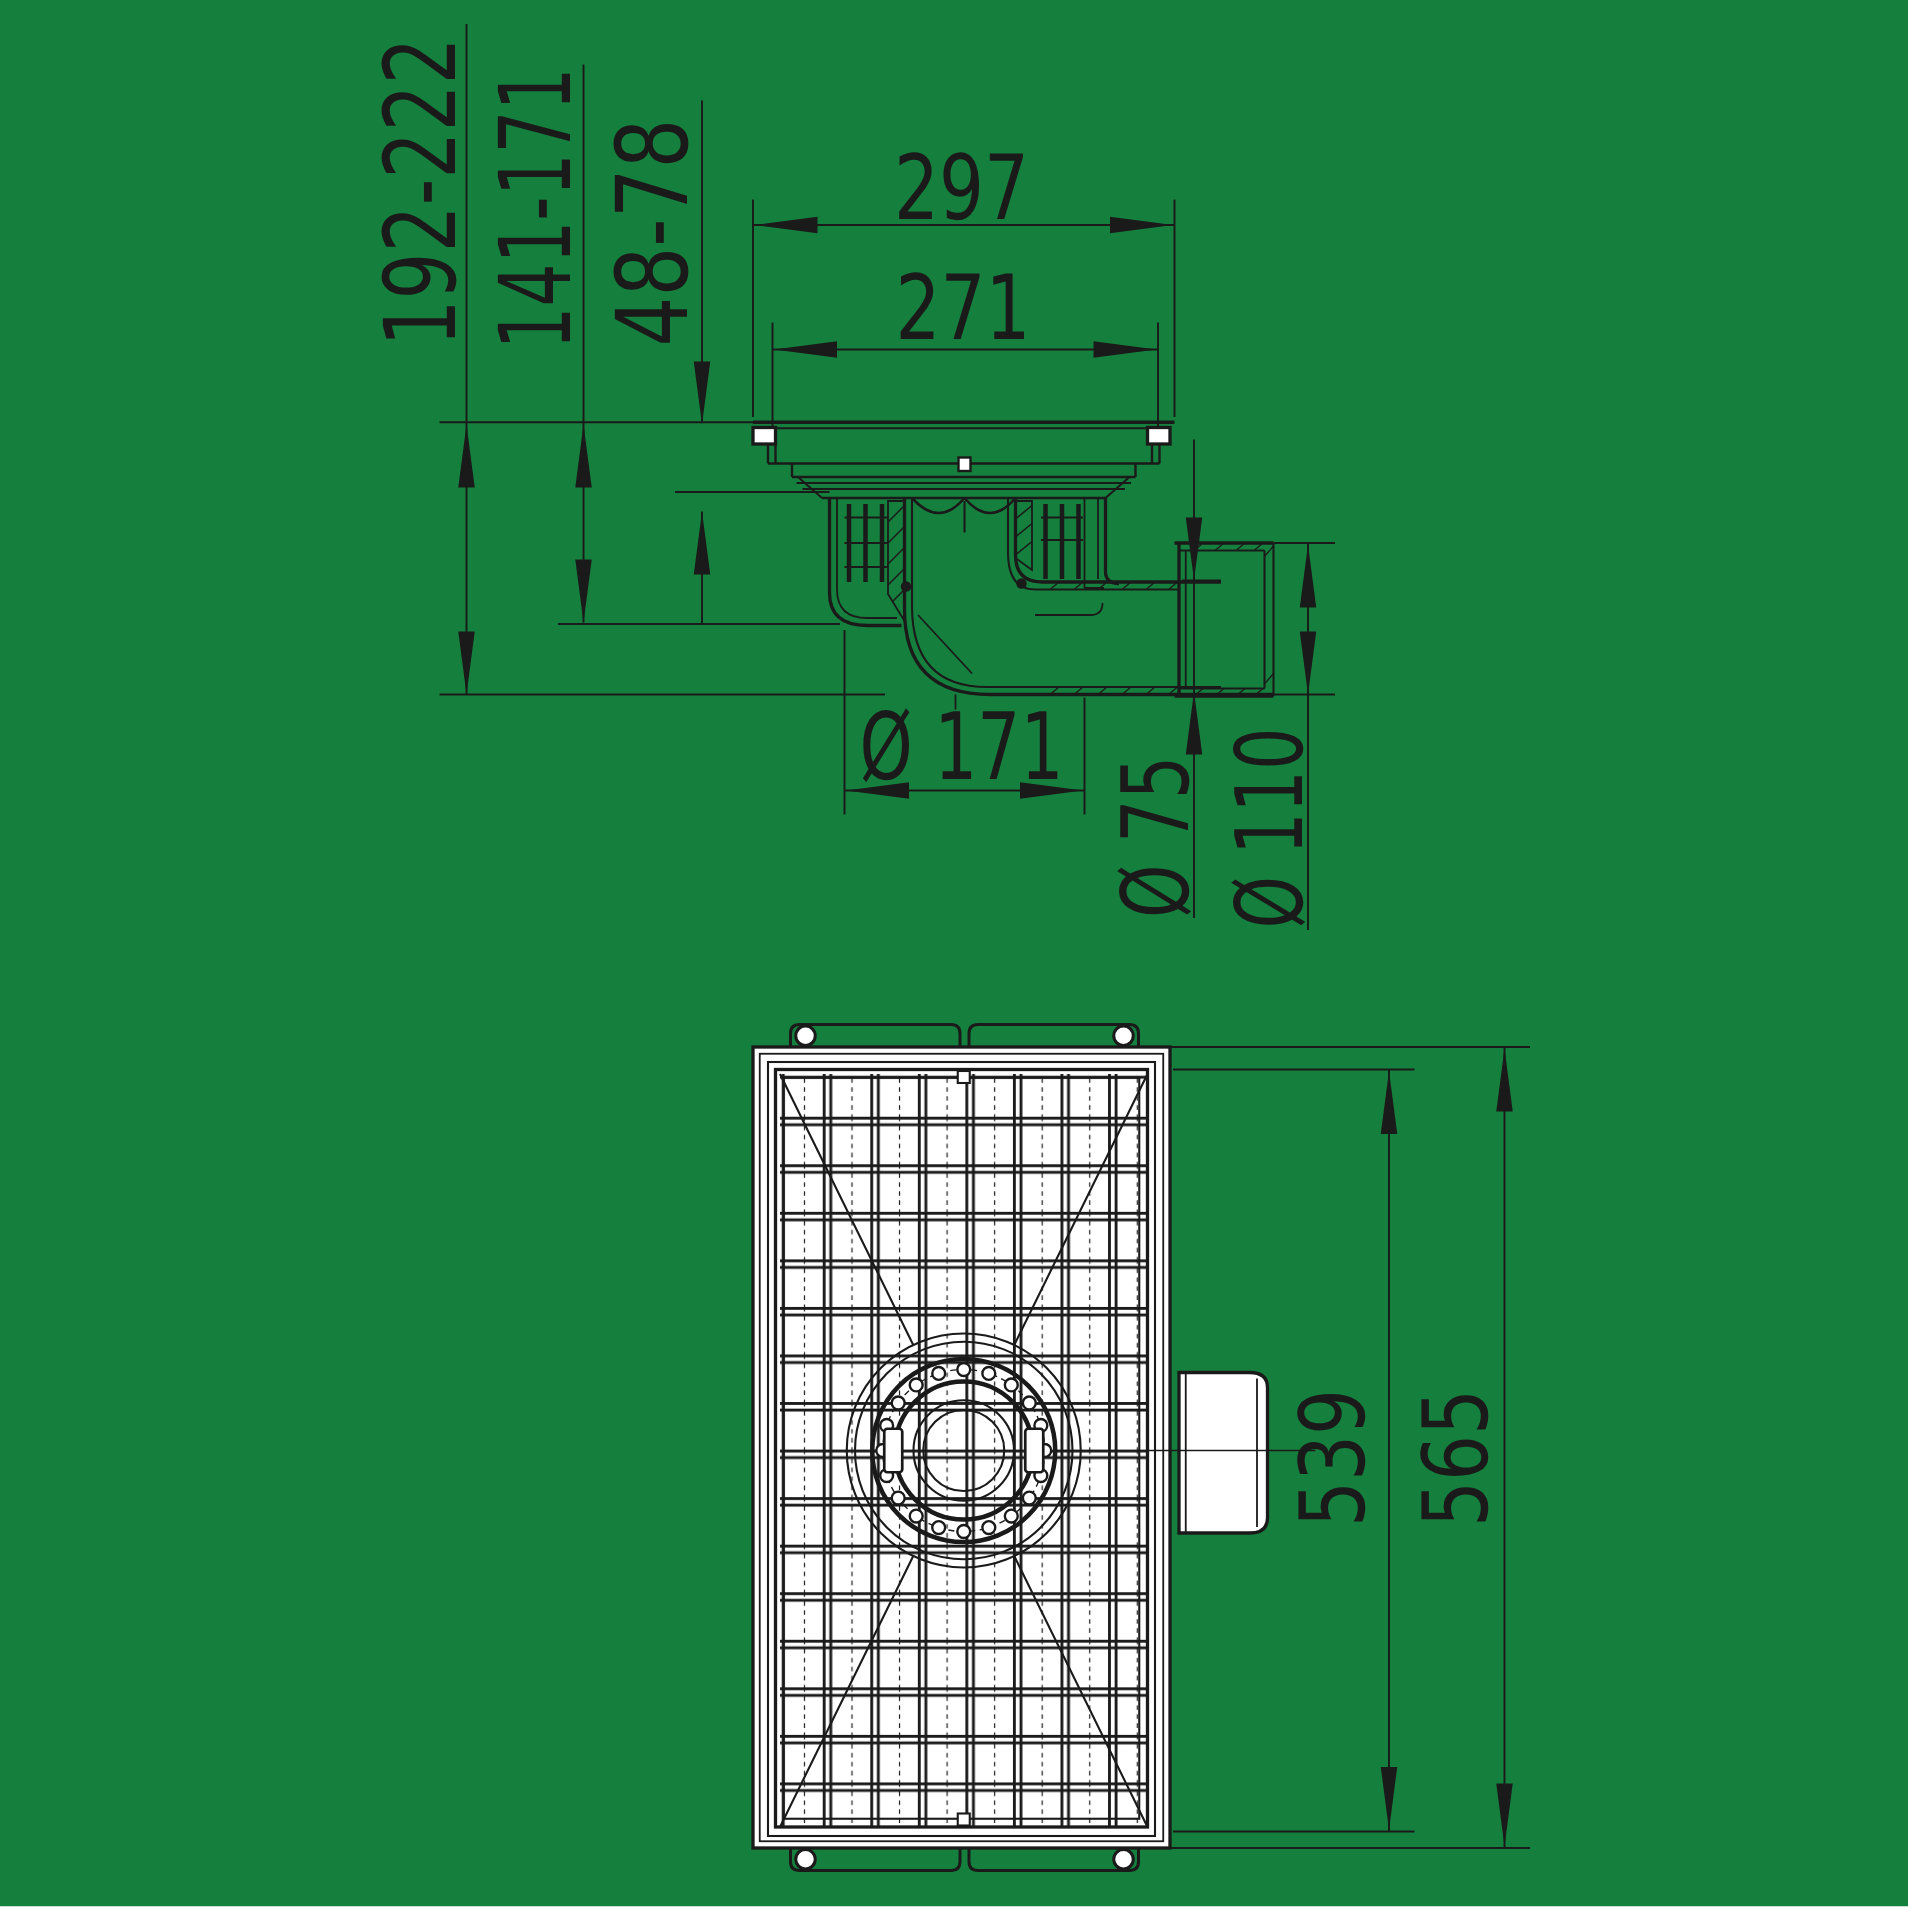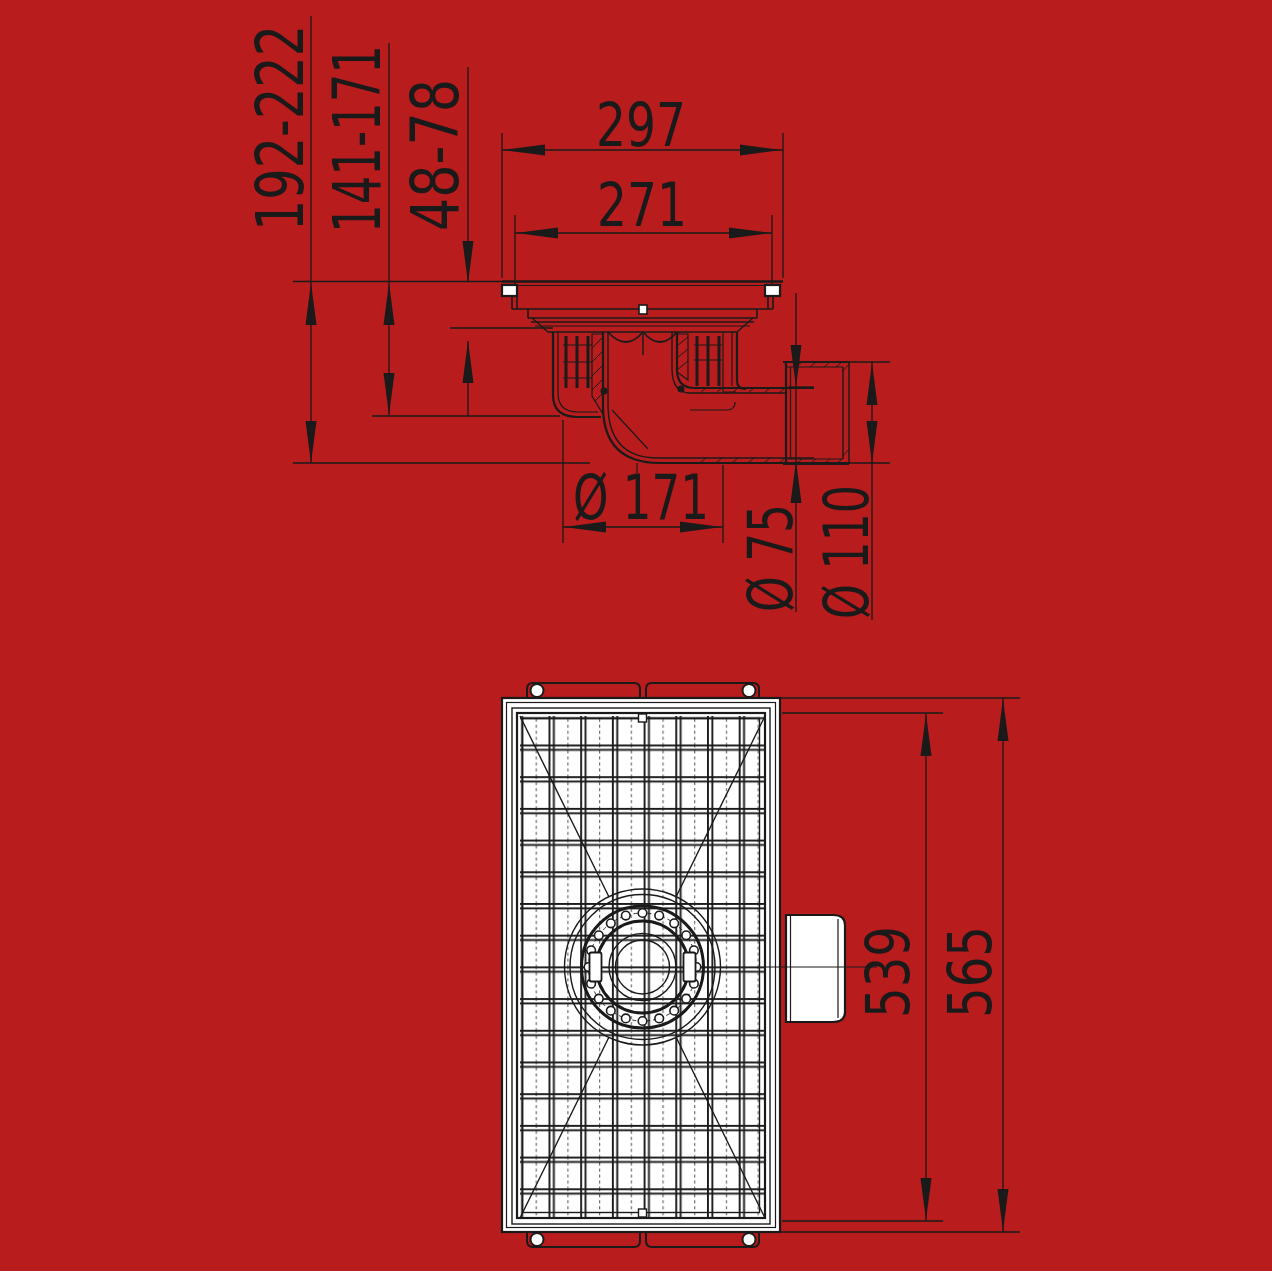--- a/index.html
+++ b/index.html
@@ -1,16 +1,16 @@
 <!DOCTYPE html>
 <html><head>
 <meta charset="utf-8">
 <style>
   html,body{margin:0;padding:0;background:#fff;}
-  .canvas{position:relative;width:1272px;height:1271px;background:#b91c1c;overflow:hidden;}
+  .canvas{position:relative;width:1272px;height:1271px;background:#15803d;overflow:hidden;}
   svg{position:absolute;left:0;top:0;}
   .ln{stroke:#1a1a1a;fill:none;}
   text{fill:#1a1a1a;font-family:"DejaVu Sans",sans-serif;}
   .dimtxt{font-size:60px;}
   .dimtxt-big{font-size:66px;}
   .dimtxt-dia{font-size:62px;}
 </style>
 </head>
 <body>
 

